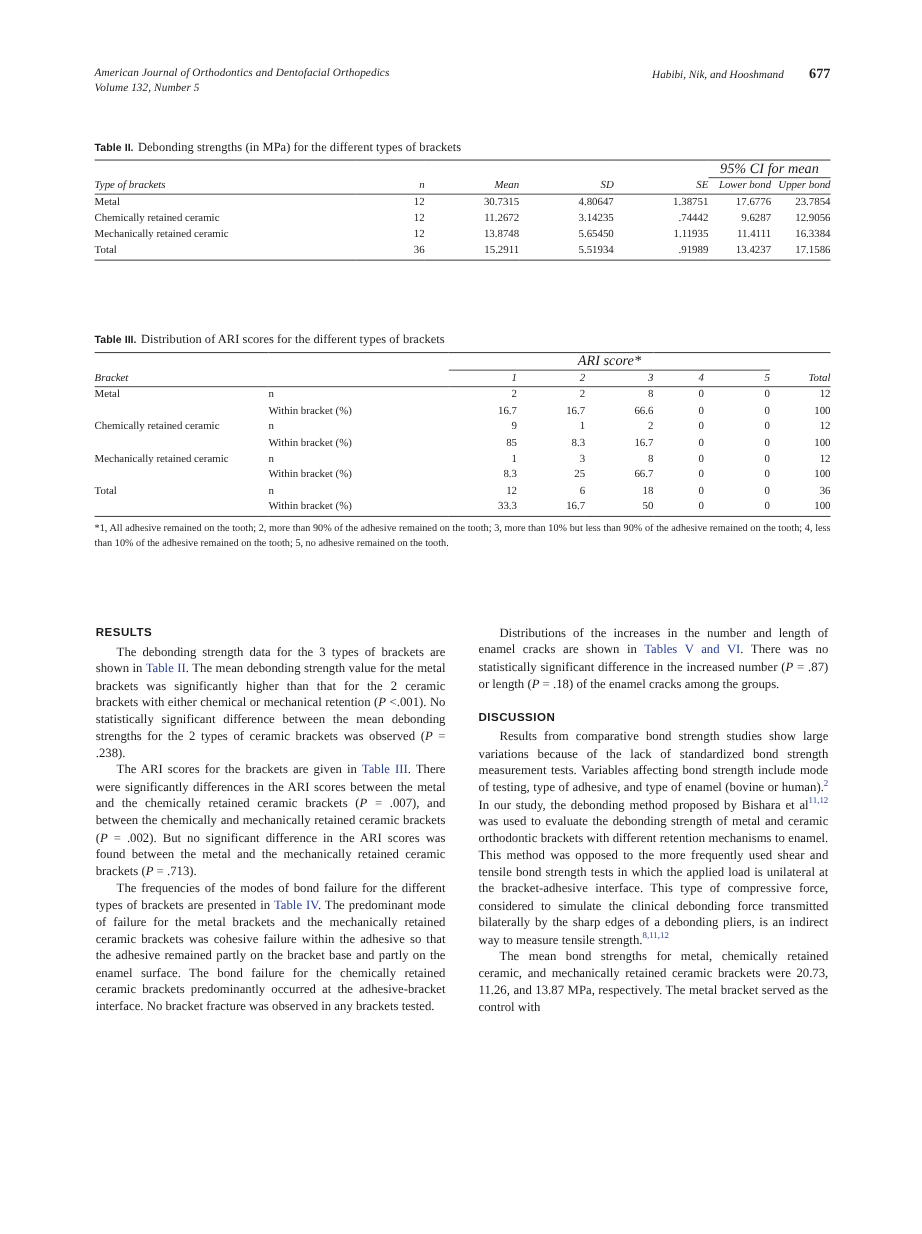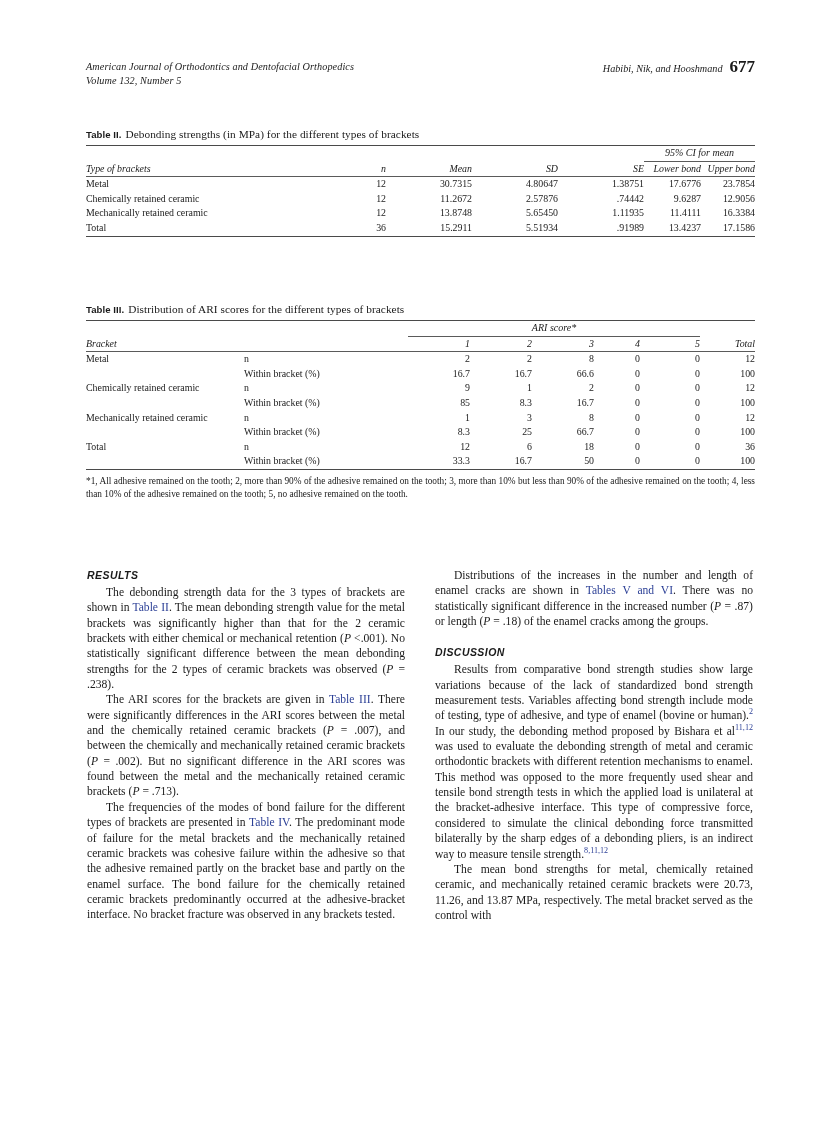--- a/index.html
+++ b/index.html
@@ -34,21 +34,21 @@
     white-space: nowrap;
   }
   .runhead-left .l2 { display: block; }
   .runhead-right {
     position: absolute; right: 0; top: 0;
     font-size: 10.2px;
     line-height: 14px;
     white-space: nowrap;
   }
   .runhead-right .authors { font-style: italic; }
-  .runhead-right .pageno { font-weight: bold; font-style: normal; margin-left: 7px; font-size: 17px; }
+  .runhead-right .pageno { font-weight: bold; font-style: normal; margin-left: 23px; font-size: 13px; }
 
   
   .table-block { position: absolute; left: 86px; width: 669px; }
   .table-caption {
     font-size: 10.6px;
     margin: 0 0 5px 0;
     letter-spacing: 0.05px;
     white-space: nowrap;
   }
   .table-caption .tnum {
@@ -68,21 +68,21 @@
     font-weight: normal;
     vertical-align: bottom;
     line-height: 14.6px;
   }
   .rule-top td, .rule-top th { border-top: 1.9px solid #4a4a4a; }
   .rule-head td, .rule-head th { border-bottom: 1.1px solid #5a5a5a; }
   .rule-bot td, .rule-bot th { border-bottom: 1.9px solid #4a4a4a; }
 
   .hd { font-style: italic; font-size: 9.9px; }
   .spanhd {
-    font-style: italic; font-size: 10px;
+    font-style: italic; font-size: 13px;
     text-align: center;
     border-bottom: 1.1px solid #5a5a5a;
   }
   .spanpad { height: 15px; }
   .numcell { text-align: right; }
   .pad-top td { padding-top: 5px; }
   .pad-bot td { padding-bottom: 5px; }
 
   .footnote {
     font-size: 9.3px;
@@ -105,21 +105,20 @@
   .col-left  { left: 87px; }
   .col-right { left: 435px; }
 
   h2.sec {
     font-family: "Liberation Sans", sans-serif;
     font-size: 10.5px;
     font-weight: bold;
     letter-spacing: 0.45px;
     margin: 0 0 3px 0;
     line-height: 14px;
-    font-style: italic;
   }
   h2.sec.spaced { margin-top: 16px; }
   p.para { margin: 0; text-indent: 19px; }
   .ref { color: #2b3f96; }
   sup.ref { font-size: 8.1px; vertical-align: super; line-height: 0; }
   .ital { font-style: italic; }
 </style>
 </head>
 <body>
 
@@ -171,21 +170,21 @@
           <td class="numcell">30.7315</td>
           <td class="numcell">4.80647</td>
           <td class="numcell">1.38751</td>
           <td class="numcell">17.6776</td>
           <td class="numcell">23.7854</td>
         </tr>
         <tr>
           <td>Chemically retained ceramic</td>
           <td class="numcell">12</td>
           <td class="numcell">11.2672</td>
-          <td class="numcell">2.57876</td>
+          <td class="numcell">3.14235</td>
           <td class="numcell">.74442</td>
           <td class="numcell">9.6287</td>
           <td class="numcell">12.9056</td>
         </tr>
         <tr>
           <td>Mechanically retained ceramic</td>
           <td class="numcell">12</td>
           <td class="numcell">13.8748</td>
           <td class="numcell">5.65450</td>
           <td class="numcell">1.11935</td>

